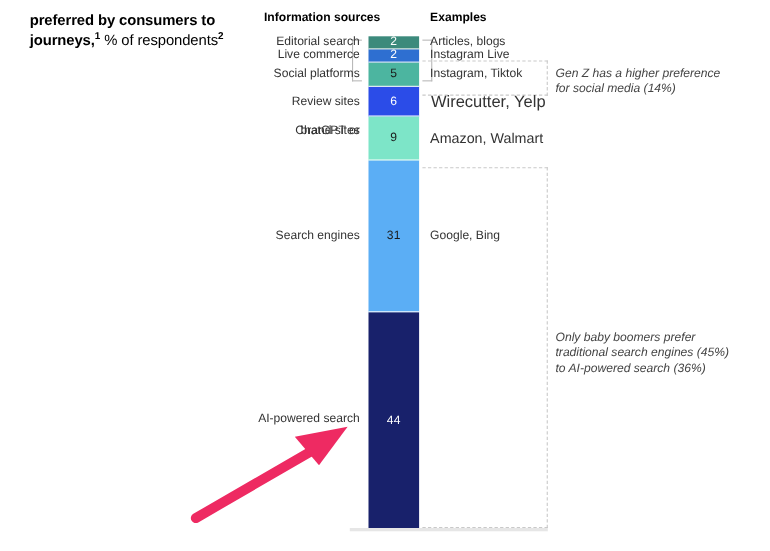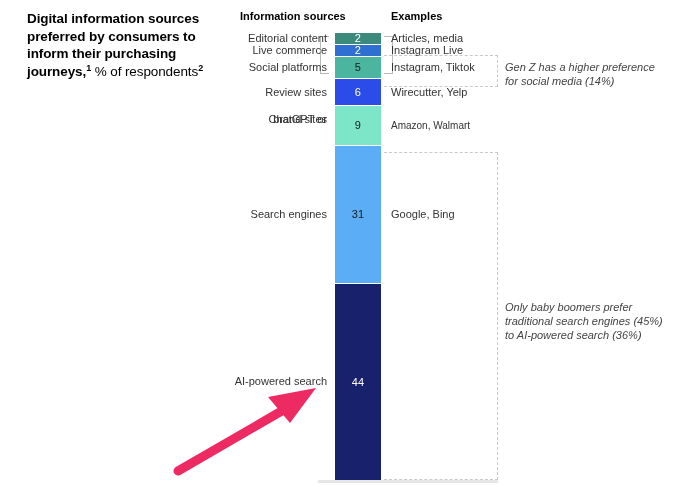--- a/index.html
+++ b/index.html
@@ -175,23 +175,21 @@
     height: 105px;
     pointer-events: none;
   }
 </style>
 </head>
 <body>
 
 <div class="chart-root">
 
   <div class="title-block">
-    <div class="title-line">Digital information sources</div>
     <div class="title-line">preferred by consumers to</div>
-    <div class="title-line">inform their purchasing</div>
     <div class="title-line"><span>journeys,</span><sup>1</sup><span class="title-unit"> % of respondents</span><sup>2</sup></div>
   </div>
 
   <div class="col-head col-head-sources">Information sources</div>
   <div class="col-head col-head-examples">Examples</div>
 
   <div class="dotbox dotbox-top"></div>
   <div class="dotbox dotbox-bottom"></div>
 
   <div class="bracket bracket-left"></div>
@@ -217,21 +215,21 @@
         <span class="seg-value dark">31</span>
       </div>
       <div class="seg" style="height: 195.916px; background: rgb(24, 33, 107);">
         <span class="seg-value light">44</span>
       </div>
     </div>
   <div class="baseline"></div>
 
   <div id="cat-layer">
       <div class="cat-layer" style="top: 32.25px;">
-        <div class="cat-label">Editorial content</div>
+        <div class="cat-label">Editorial search</div>
       </div>
       <div class="cat-layer" style="top: 44.25px;">
         <div class="cat-label">Live commerce</div>
       </div>
       <div class="cat-layer" style="top: 61.3816px;">
         <div class="cat-label">Social platforms</div>
       </div>
       <div class="cat-layer" style="top: 85.8711px;">
         <div class="cat-label">Review sites</div>
       </div>
@@ -242,33 +240,33 @@
       <div class="cat-layer" style="top: 208.318px;">
         <div class="cat-label">Search engines</div>
       </div>
       <div class="cat-layer" style="top: 375.292px;">
         <div class="cat-label">AI-powered search</div>
       </div>
     </div>
 
   <div id="ex-layer">
       <div class="ex-layer" style="top: 32.25px;">
-        <div style="font-size: 11px; line-height: 13.5px; color: rgb(51, 51, 51);">Articles, media</div>
+        <div style="font-size: 11px; line-height: 13.5px; color: rgb(51, 51, 51);">Articles, blogs</div>
       </div>
       <div class="ex-layer" style="top: 44.25px;">
         <div style="font-size: 11px; line-height: 13.5px; color: rgb(51, 51, 51);">Instagram Live</div>
       </div>
       <div class="ex-layer" style="top: 61.3816px;">
         <div style="font-size: 11px; line-height: 13.5px; color: rgb(51, 51, 51);">Instagram, Tiktok</div>
       </div>
       <div class="ex-layer" style="top: 85.8711px;">
-        <div style="font-size: 11px; line-height: 13.5px; color: rgb(51, 51, 51);">Wirecutter, Yelp</div>
+        <div style="font-size: 15px; line-height: 13.5px; color: rgb(51, 51, 51); text-align: right;">Wirecutter, Yelp</div>
       </div>
       <div class="ex-layer" style="top: 119.266px;">
-        <div style="font-size: 10px; line-height: 13.5px; color: rgb(51, 51, 51);">Amazon, Walmart</div>
+        <div style="font-size: 13px; line-height: 13.5px; color: rgb(51, 51, 51);">Amazon, Walmart</div>
       </div>
       <div class="ex-layer" style="top: 208.318px;">
         <div style="font-size: 11px; line-height: 13.5px; color: rgb(51, 51, 51);">Google, Bing</div>
       </div>
       <div class="ex-layer" style="top: 368.542px;">
       </div>
     </div>
 
   <div class="annot annot-top">Gen Z has a higher preference for social media (14%)</div>
   <div class="annot annot-bottom">Only baby boomers prefer traditional search engines (45%) to AI-powered search (36%)</div>

